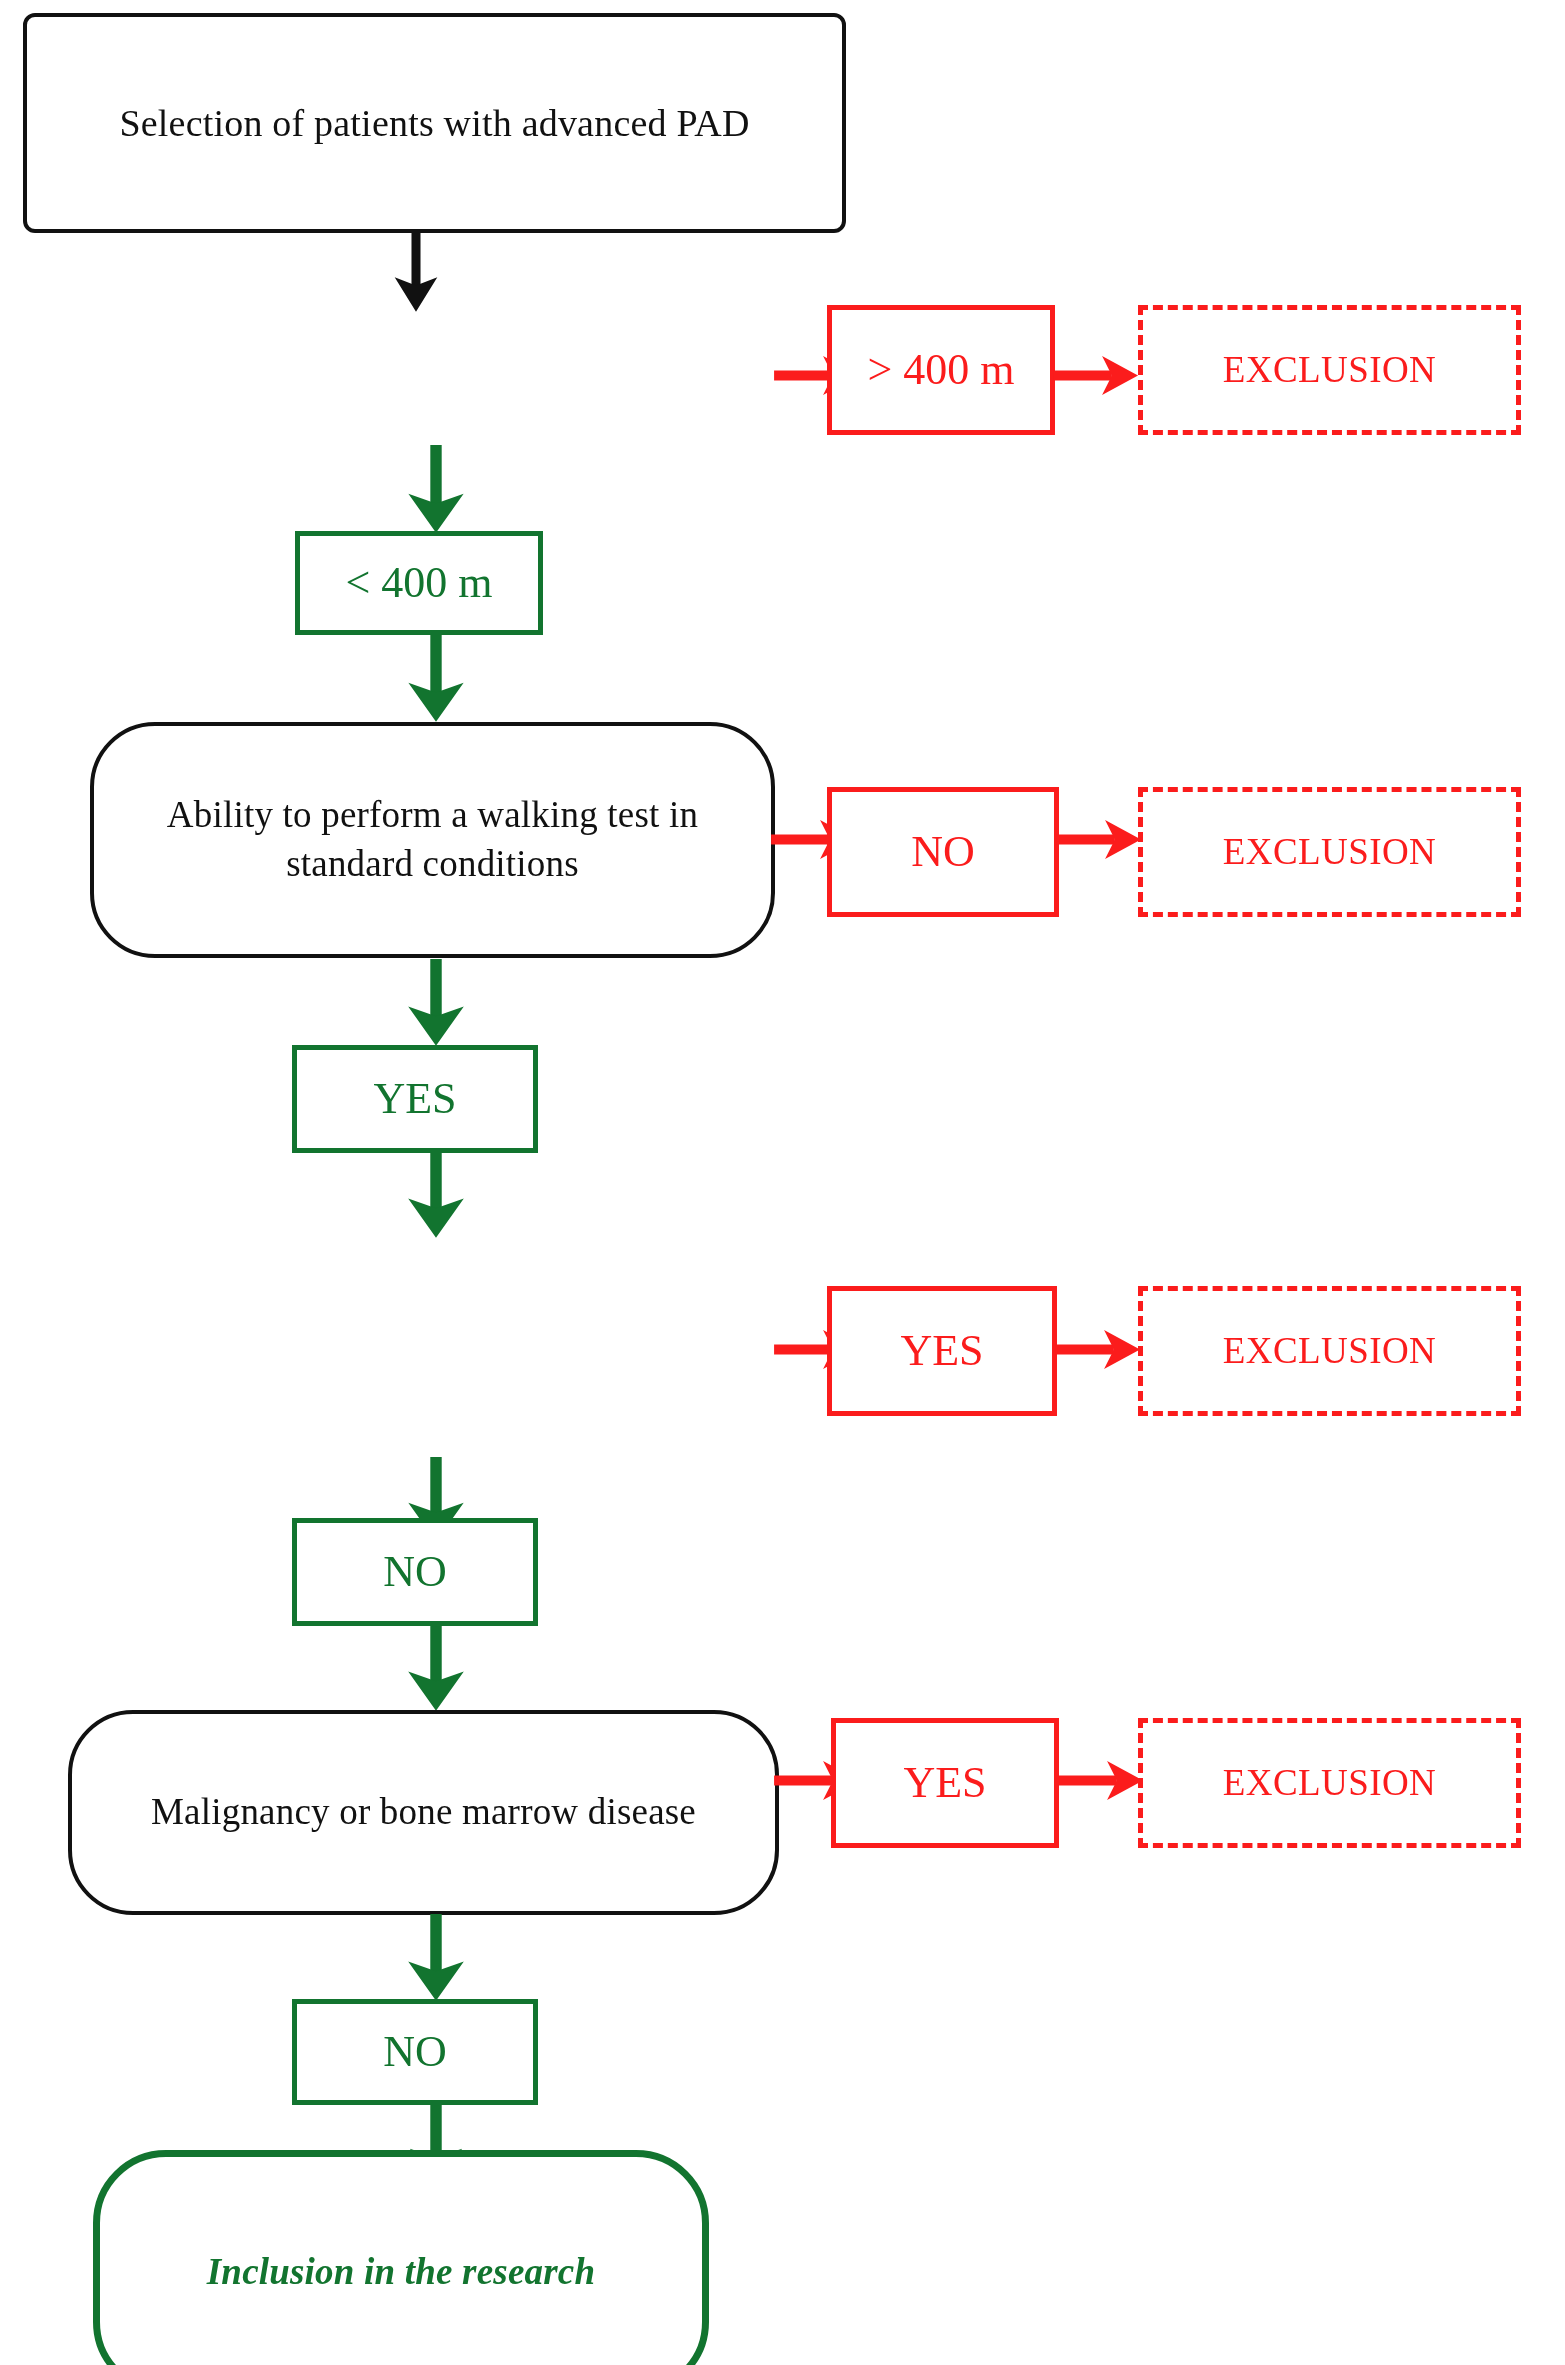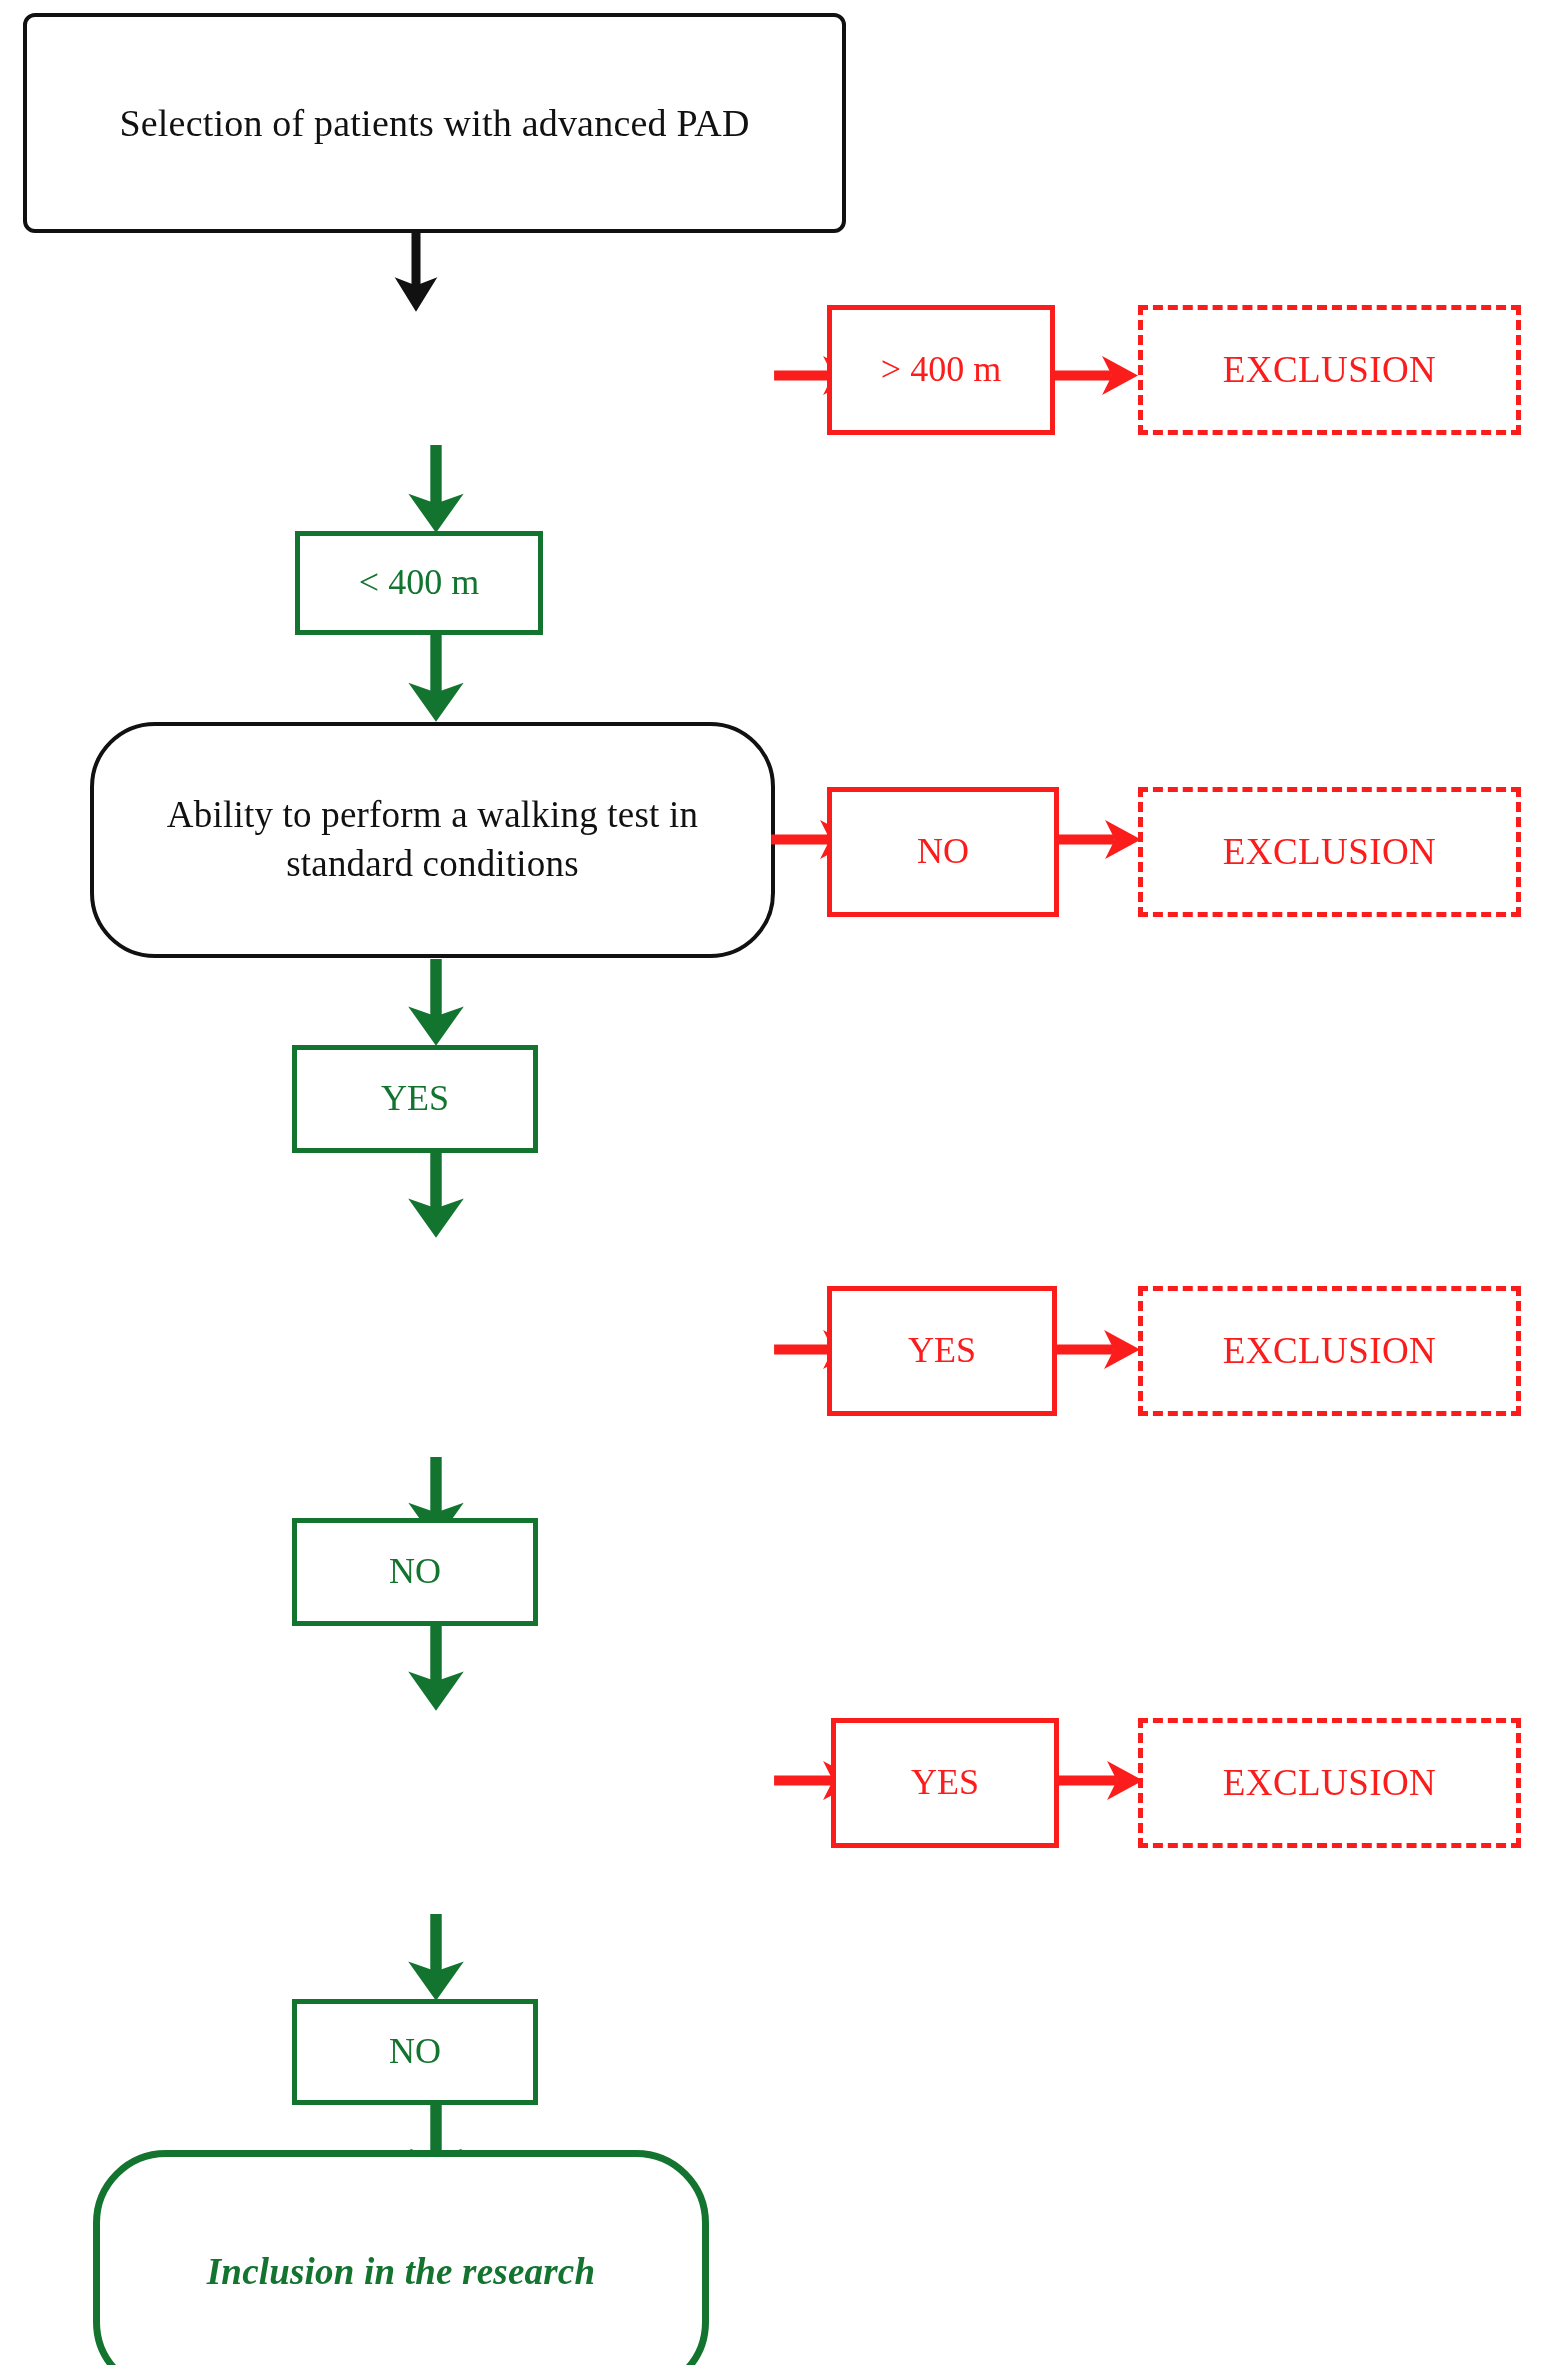--- a/index.html
+++ b/index.html
@@ -47,21 +47,21 @@
 
   
   .rect {
     position: absolute;
     box-sizing: border-box;
     display: flex;
     align-items: center;
     justify-content: center;
     text-align: center;
     background: #ffffff;
-    font-size: 36px;
+    font-size: 44px;
     line-height: 1.2;
   }
   .rect.green {
     border: 5.7px solid #12742f;
     color: #12742f;
   }
   .rect.red {
     border: 5.7px solid #fb1c1c;
     color: #fb1c1c;
   }
@@ -214,20 +214,23 @@
     <span>NO</span>
   </div>
 
   <div class="conn" style="left:395px; top:1624px; width:82px; height:90px;">
     <svg width="82" height="90" viewBox="0 0 100 110">
       <line x1="50" y1="0" x2="50" y2="74" stroke="#12742f" stroke-width="14"></line>
       <polygon points="50,106 16,58 50,70 84,58" fill="#12742f"></polygon>
     </svg>
   </div>
 
+  <div class="node" style="left:68px; top:1710px; width:711px; height:205px;">
+    <span>Malignancy or bone marrow disease</span>
+  </div>
 
   <div class="conn" style="left:774px; top:1756px; width:90px; height:49px;">
     <svg width="90" height="49" viewBox="0 0 110 60">
       <line x1="0" y1="30" x2="72" y2="30" stroke="#fb1c1c" stroke-width="12"></line>
       <polygon points="104,30 60,6 72,30 60,54" fill="#fb1c1c"></polygon>
     </svg>
   </div>
 
   <div class="rect red" style="left:831px; top:1718px; width:228px; height:130px;">
     <span>YES</span>

